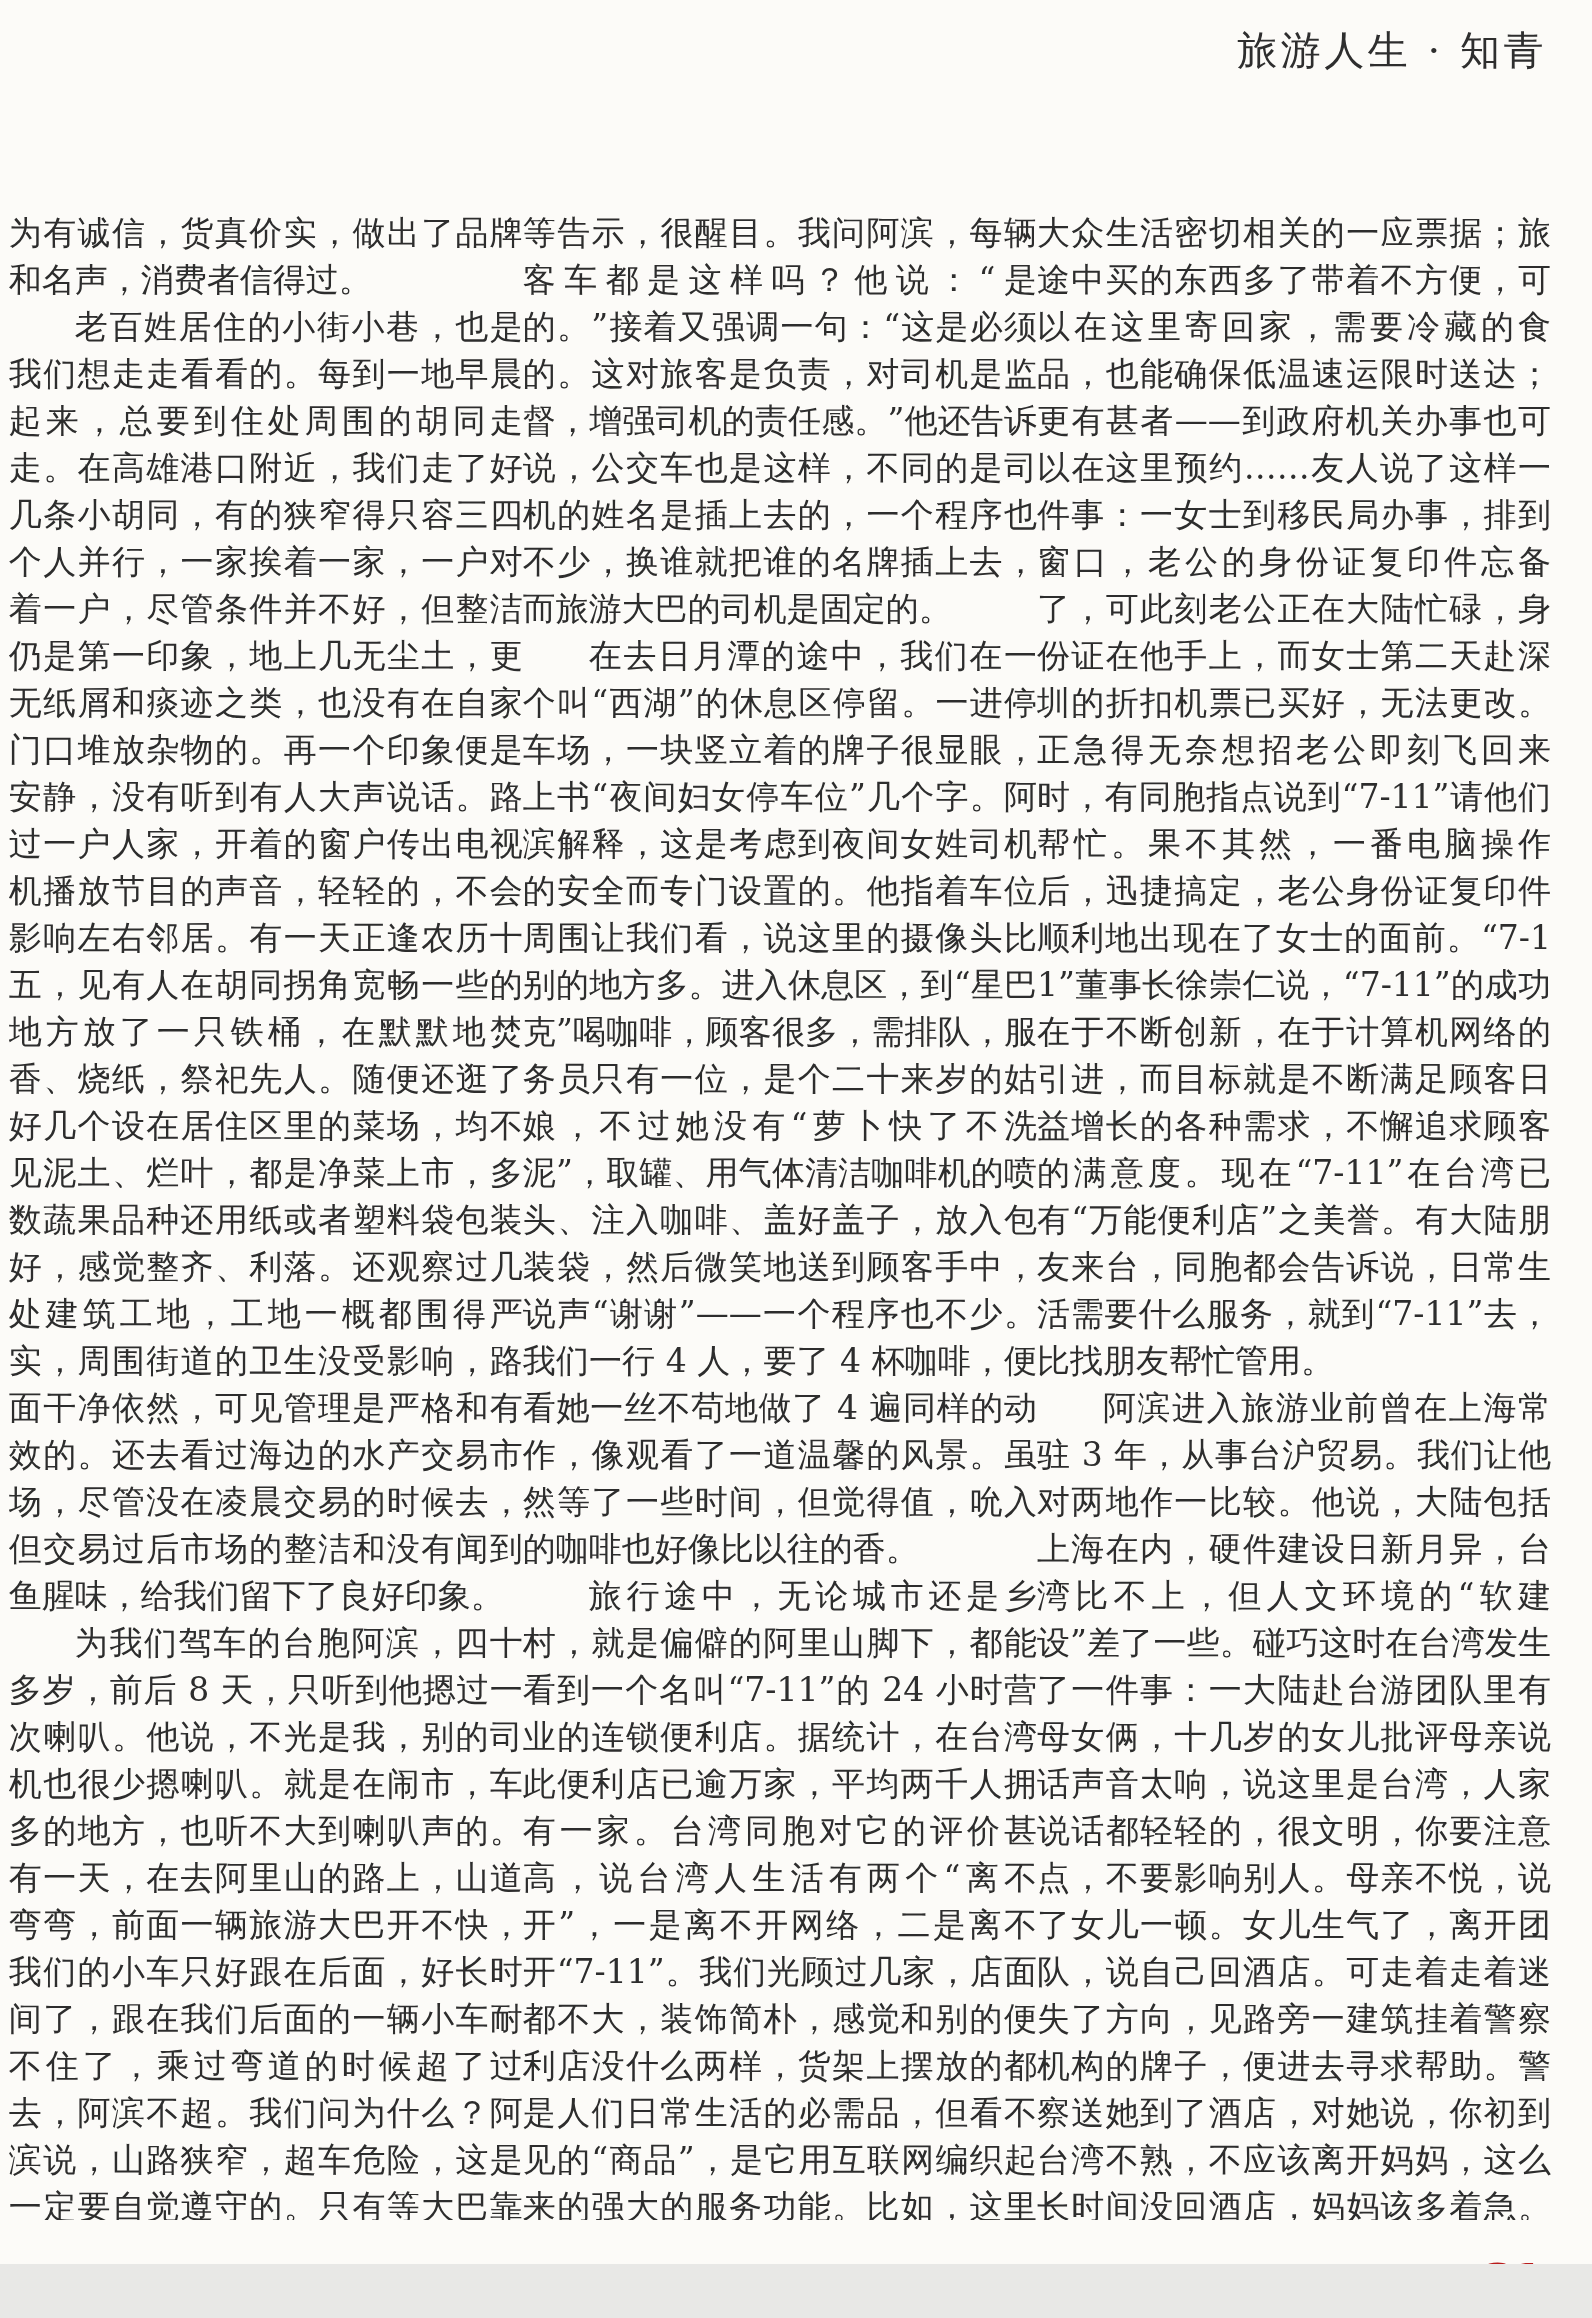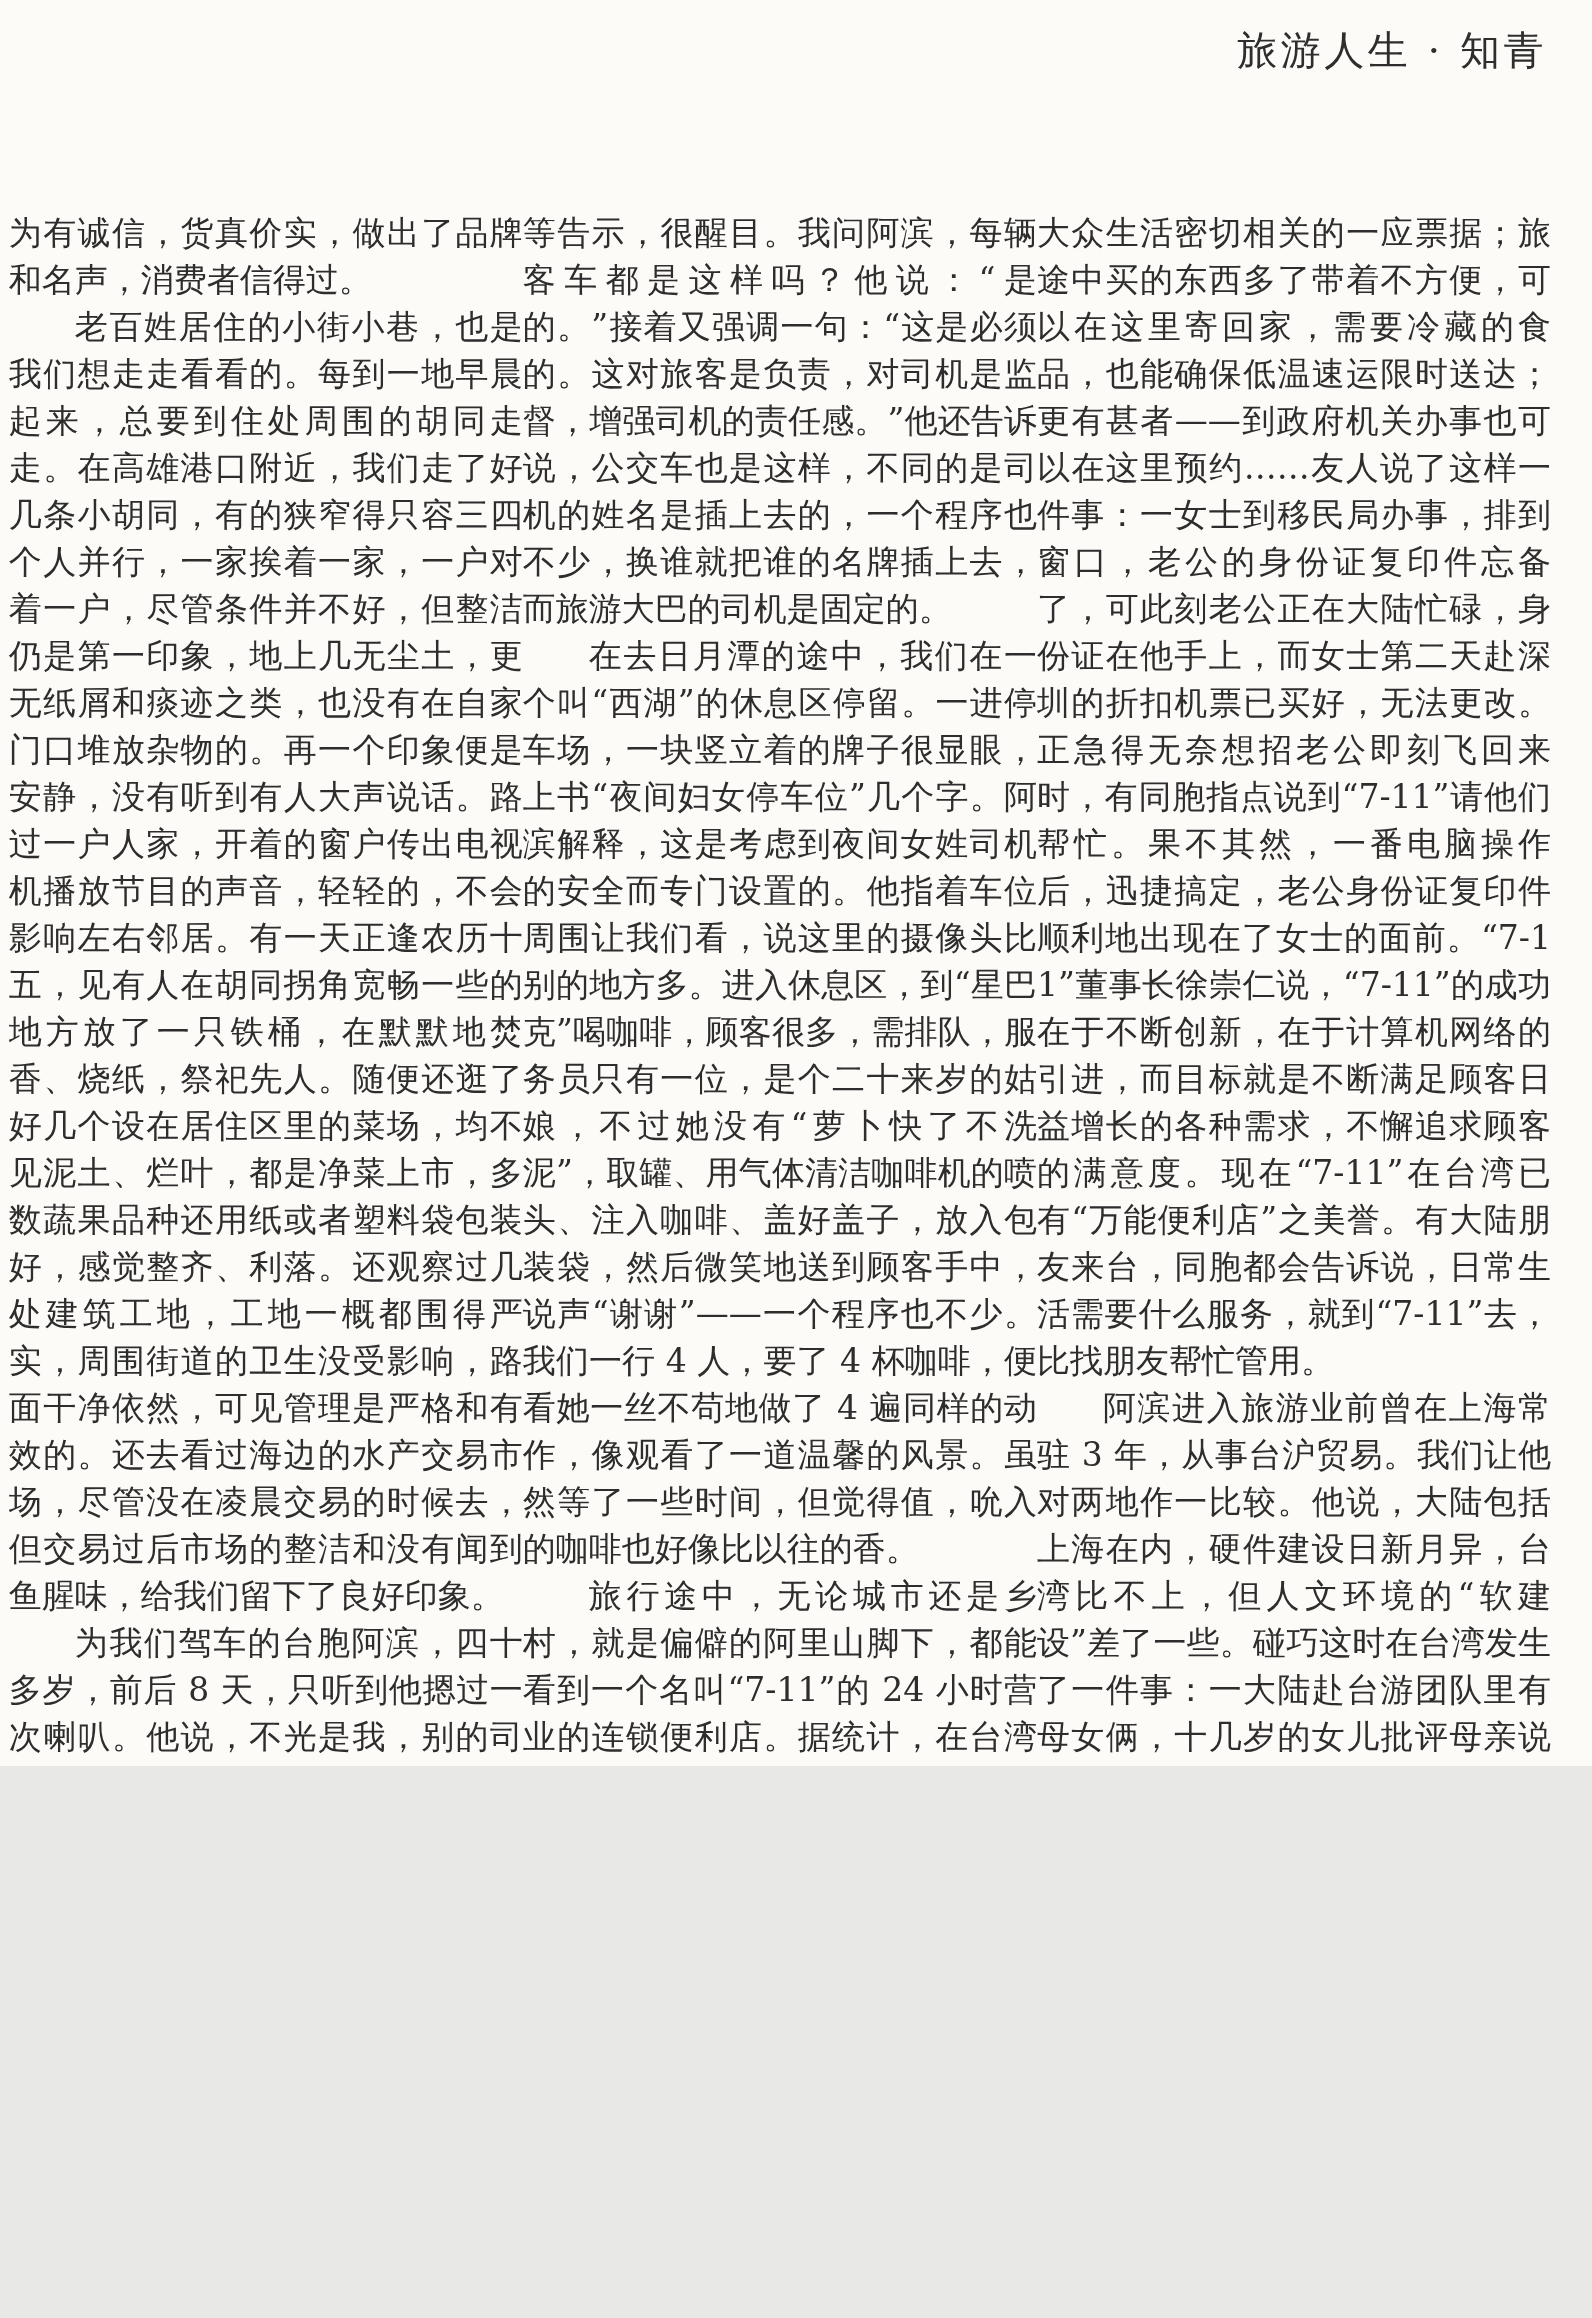--- a/index.html
+++ b/index.html
@@ -3,21 +3,21 @@
 <meta charset="utf-8">
 <style>
   html, body {
     margin: 0;
     padding: 0;
     background: #e8e8e6;
   }
   .page {
     position: relative;
     width: 1593px;
-    height: 1766px;
+    height: 2264px;
     background: #fcfbf8;
     overflow: hidden;
     font-family: "DejaVu Serif", "Liberation Serif", serif;
     color: #2d2d2d;
   }
   .page-header {
     position: absolute;
     top: 23px;
     right: 46px;
     font-size: 40px;

